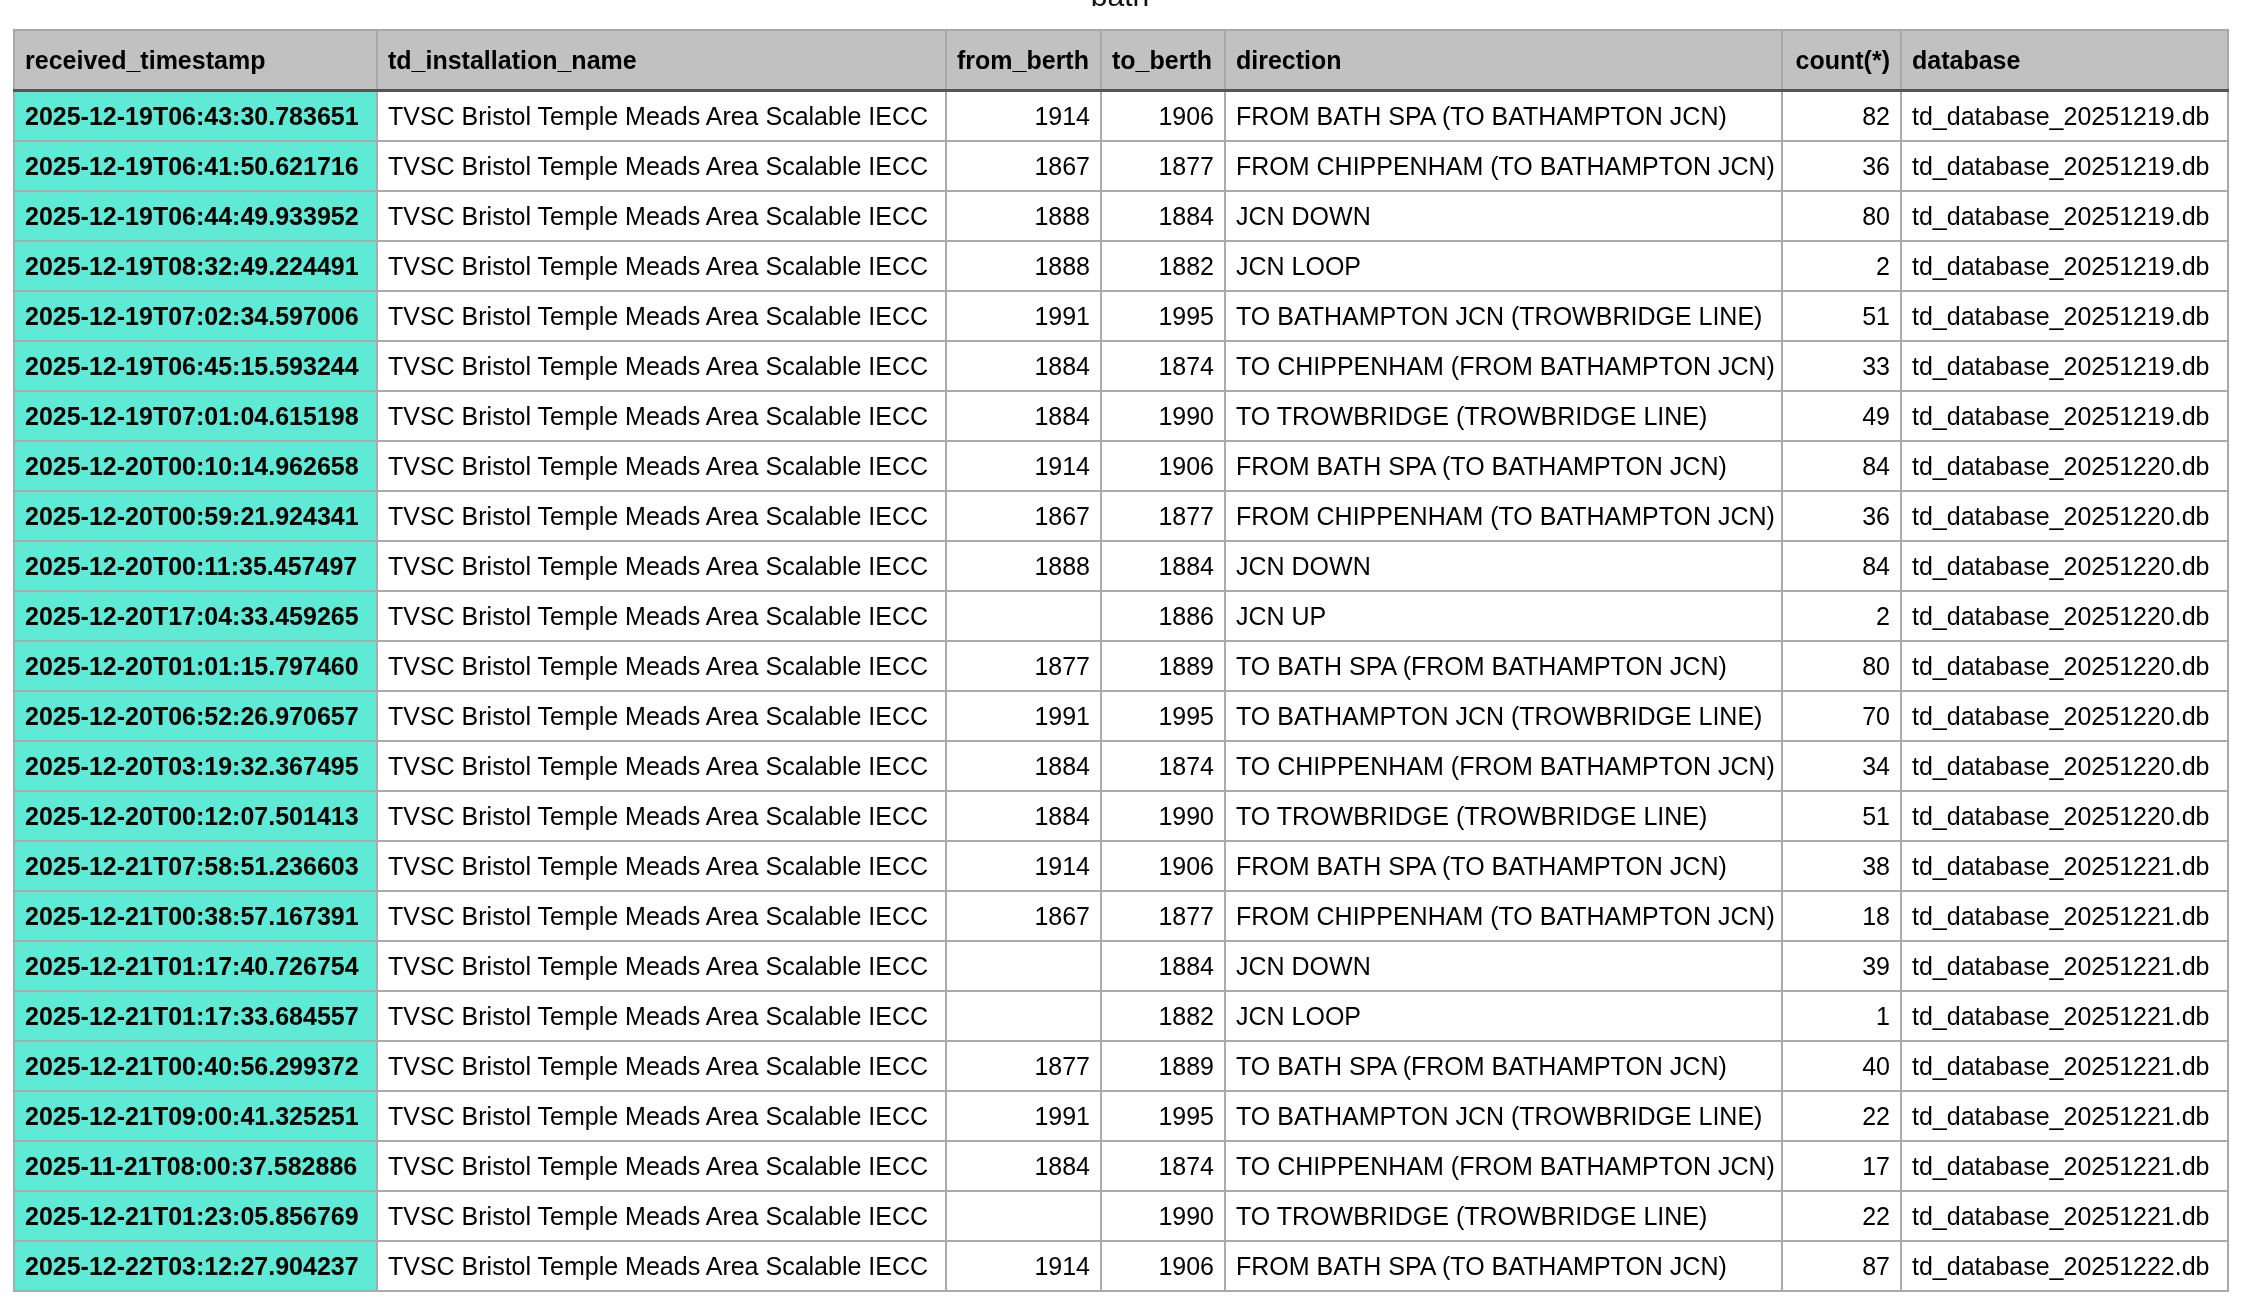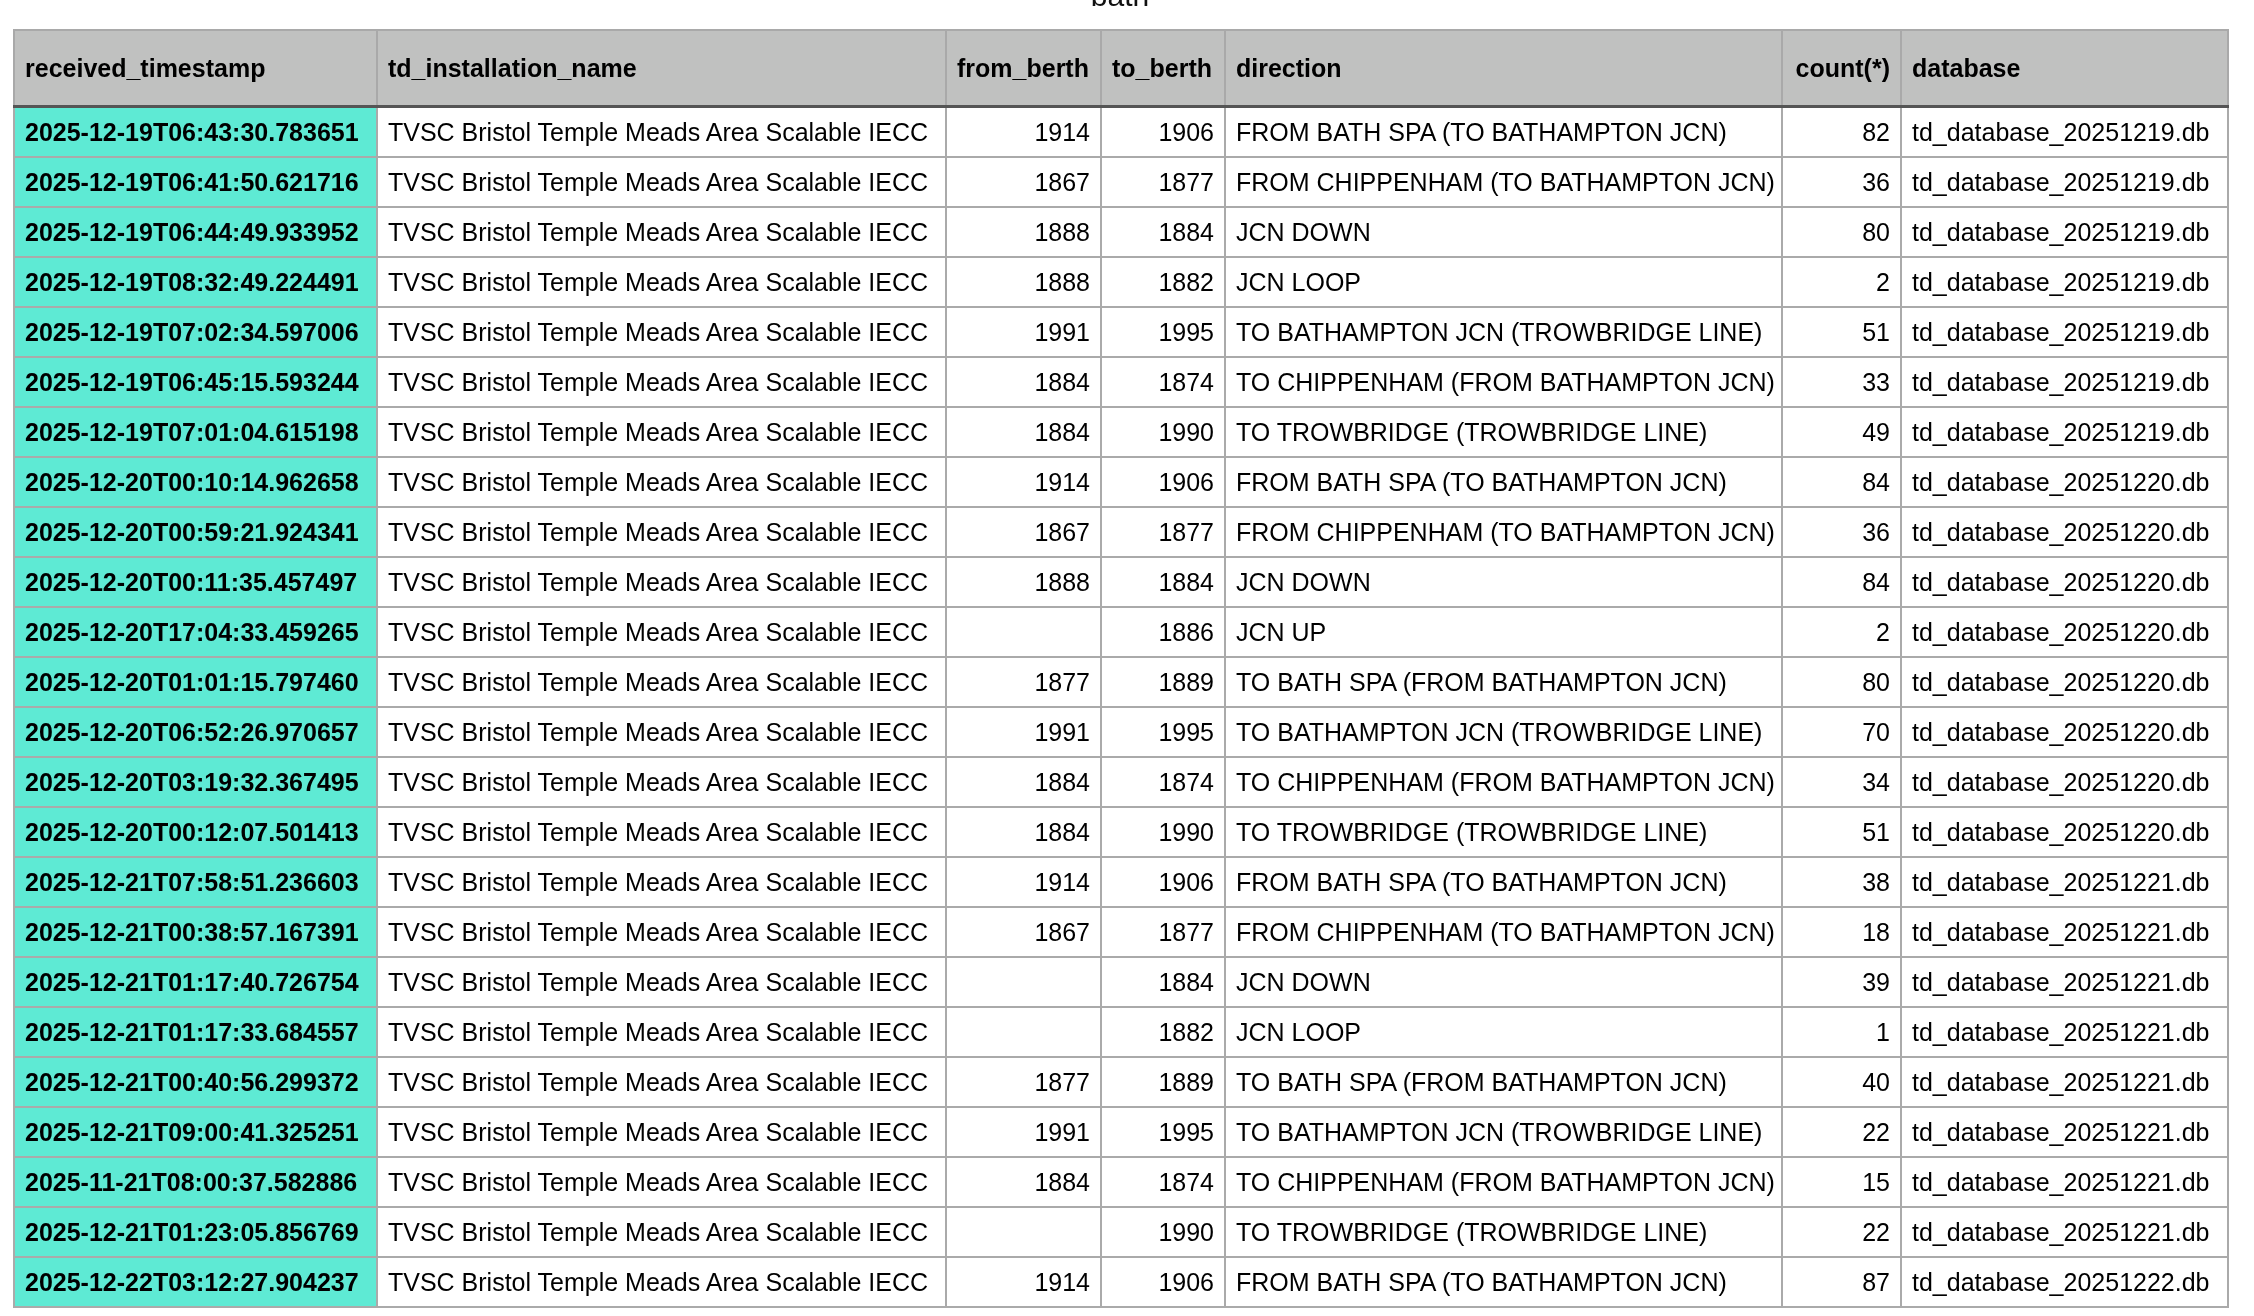--- a/index.html
+++ b/index.html
@@ -40,21 +40,21 @@
   table.results col.c-to { width: 124px; }
   table.results col.c-dir { width: 557px; }
   table.results col.c-count { width: 119px; }
   table.results col.c-db { width: 327px; }
 
   table.results th {
     background: #c0c1c0;
     font-weight: bold;
     text-align: left;
     height: 50px;
-    padding: 12px 10px;
+    padding: 4px 10px;
     border: 2px solid #a9a9a9;
     border-bottom: 3px solid #555555;
     white-space: nowrap;
     overflow: hidden;
   }
   table.results td {
     height: 48px;
     padding: 0 10px;
     border: 2px solid #aaaaaa;
     white-space: nowrap;
@@ -282,21 +282,21 @@
         <td>TO BATHAMPTON JCN (TROWBRIDGE LINE)</td>
         <td class="num">22</td>
         <td>td_database_20251221.db</td>
       </tr>
       <tr>
         <td class="ts">2025-11-21T08:00:37.582886</td>
         <td>TVSC Bristol Temple Meads Area Scalable IECC</td>
         <td class="num">1884</td>
         <td class="num">1874</td>
         <td>TO CHIPPENHAM (FROM BATHAMPTON JCN)</td>
-        <td class="num">15</td>
+        <td class="num">17</td>
         <td>td_database_20251221.db</td>
       </tr>
       <tr>
         <td class="ts">2025-12-21T01:23:05.856769</td>
         <td>TVSC Bristol Temple Meads Area Scalable IECC</td>
         <td class="num"></td>
         <td class="num">1990</td>
         <td>TO TROWBRIDGE (TROWBRIDGE LINE)</td>
         <td class="num">22</td>
         <td>td_database_20251221.db</td>

